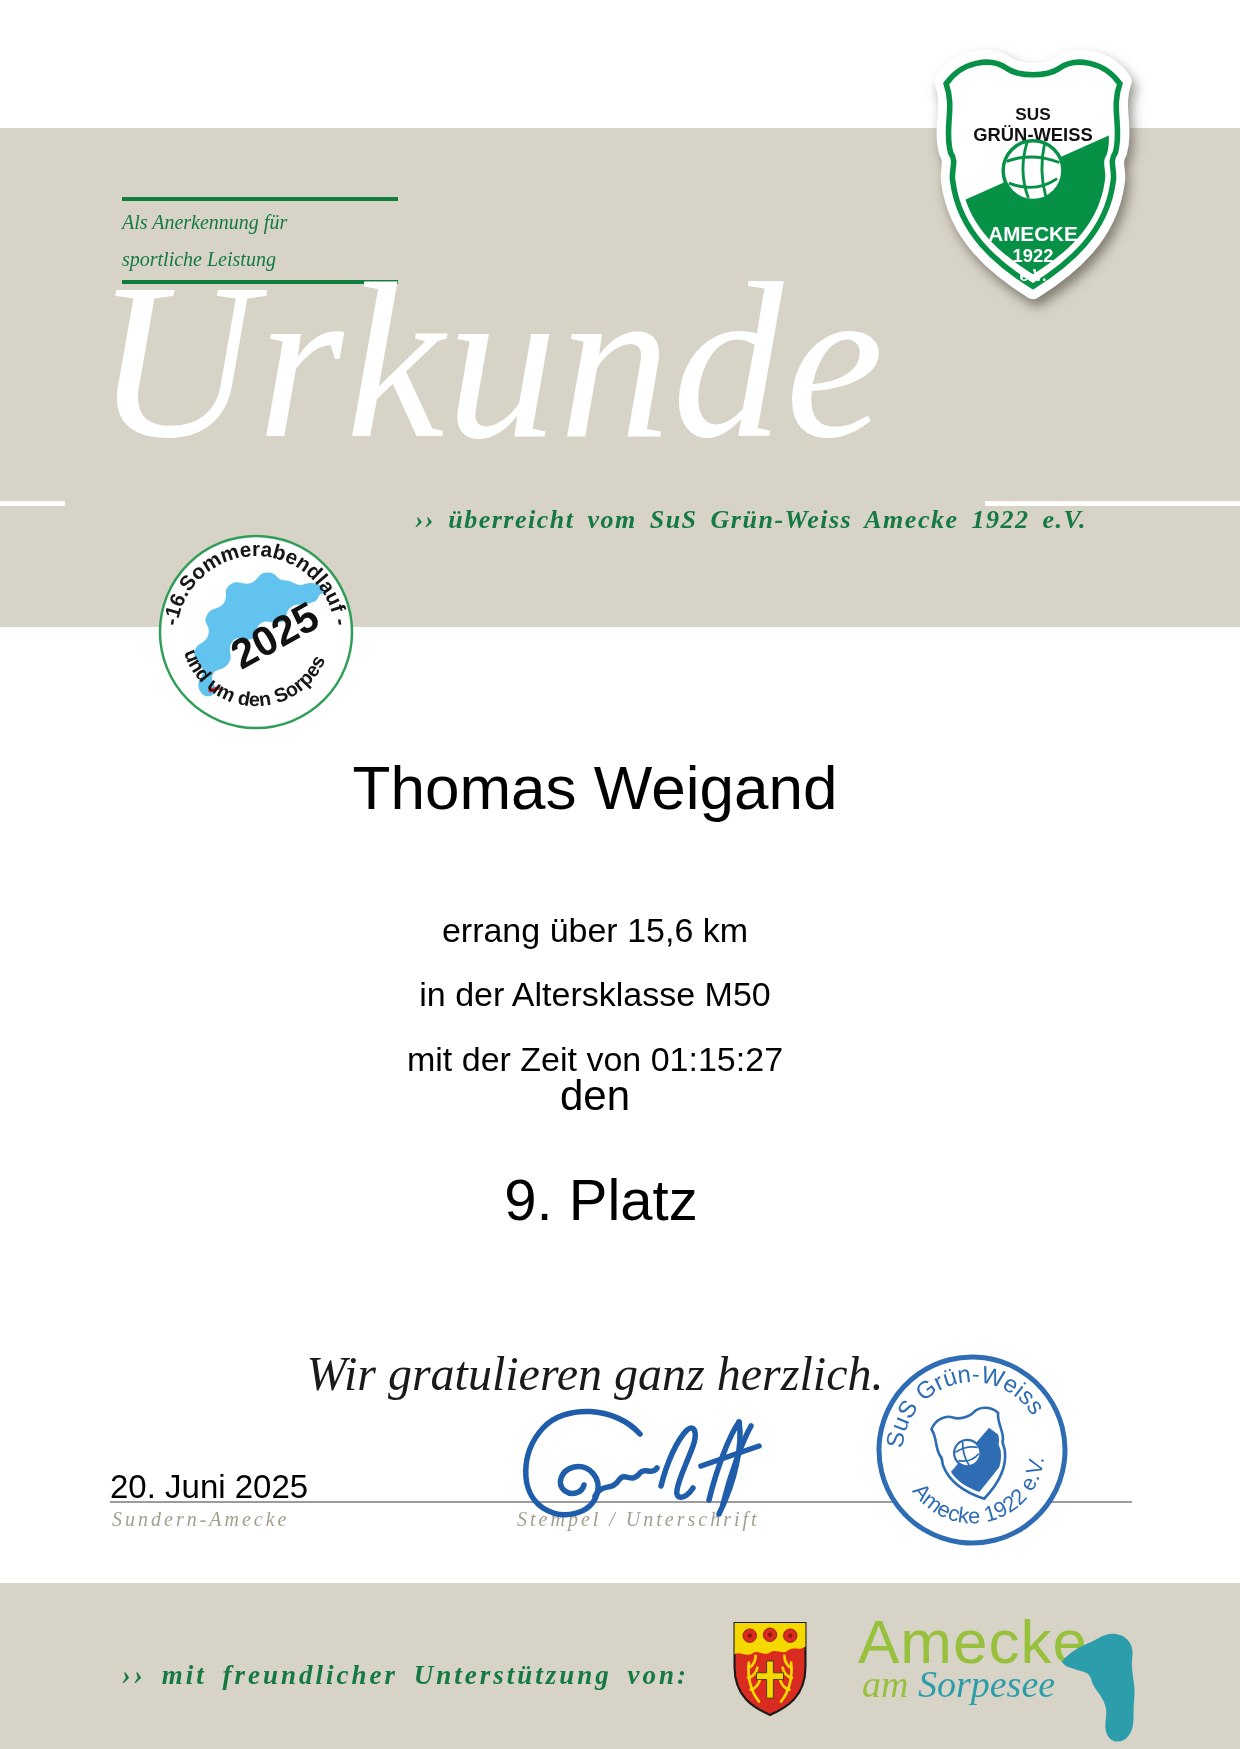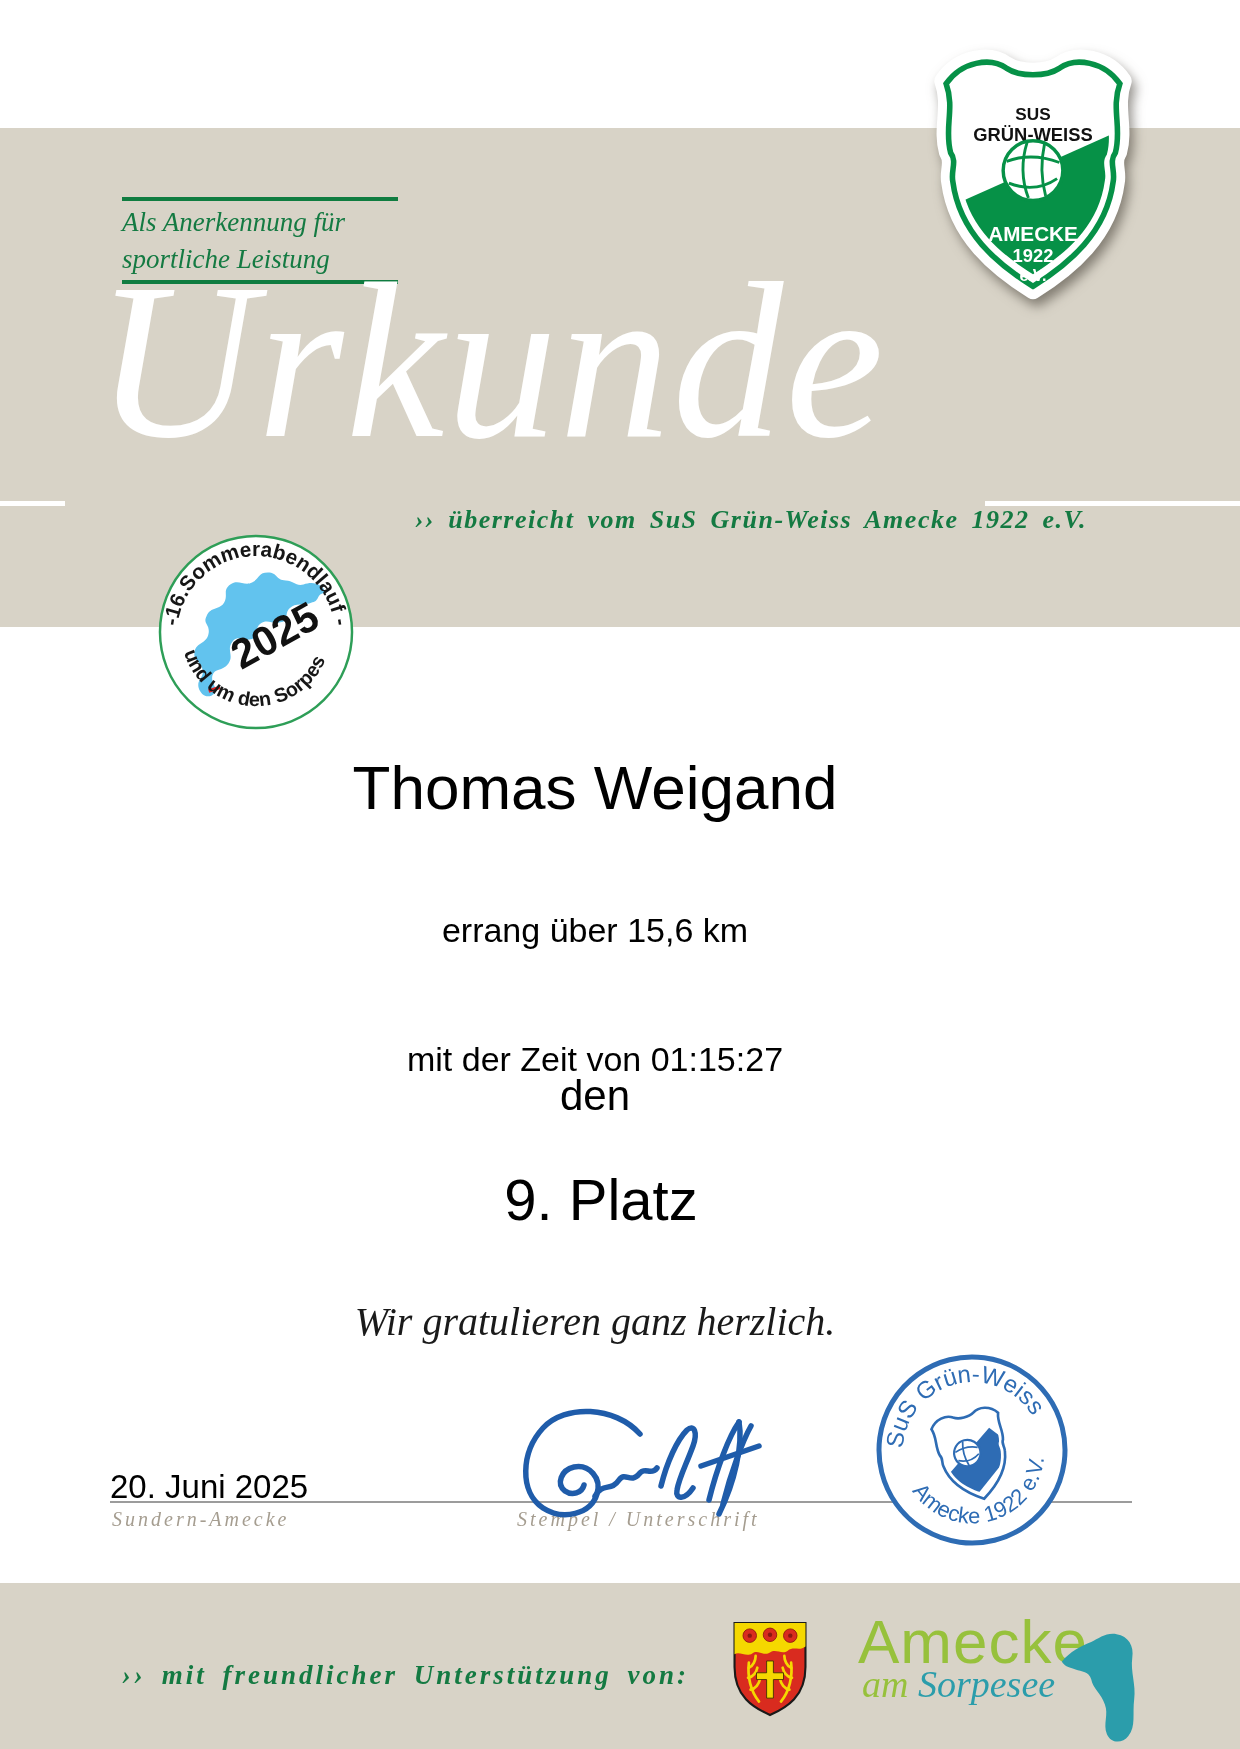--- a/index.html
+++ b/index.html
@@ -10,21 +10,21 @@
   .band{position:absolute;left:0;width:1240px;background:#d8d3c7;}
   #band-top{top:128px;height:499px;}
   #band-bottom{top:1583px;height:166px;}
 
   .green-rule{position:absolute;left:122px;width:276px;height:4px;background:#0f7c40;}
   #rec-rule-top{top:197px;}
   #rec-rule-bottom{top:280px;}
   #recognition{
     position:absolute;left:122px;top:204px;width:320px;
     font-family:"Liberation Serif",serif;font-style:italic;
-    font-size:27px;line-height:37px;color:#147a42;
+    font-size:20px;line-height:37px;color:#147a42;
   }
 
   #cert-title{
     position:absolute;left:95px;top:250px;width:1100px;
     font-family:"Liberation Serif",serif;font-style:italic;
     font-size:222px;line-height:1;color:#ffffff;letter-spacing:2px;white-space:nowrap;
   }
   .white-rule{position:absolute;height:5px;background:#ffffff;top:501px;}
   #white-rule-left{left:0;width:65px;}
   #white-rule-right{left:985px;width:255px;}
@@ -39,21 +39,21 @@
   #event-stamp{position:absolute;left:157px;top:533px;width:198px;height:198px;}
 
   .cline{position:absolute;left:0;width:1190px;text-align:center;color:#000;white-space:nowrap;}
   #line-name{top:752px;font-size:62px;}
   #line-club{top:846px;font-size:34px;}
   #line-achv{top:911px;font-size:34px;}
   #line-age {top:975px;font-size:34px;}
   #line-time{top:1040px;font-size:34px;}
   #line-den {top:1072px;font-size:42px;}
   #line-rank{top:1166px;font-size:58px;margin-left:6px;}
-  #line-congrats{top:1298px;font-size:40px;font-family:"Liberation Serif",serif;font-style:italic;color:#1a1a1a;}
+  #line-congrats{top:1346px;font-size:48px;font-family:"Liberation Serif",serif;font-style:italic;color:#1a1a1a;}
 
   #sign-date{position:absolute;left:110px;top:1468px;font-size:33px;color:#000;}
   #sign-line{position:absolute;left:110px;top:1501px;width:1022px;height:2px;background:#9c9c9c;}
   .under-label{
     position:absolute;top:1508px;font-family:"Liberation Serif",serif;font-style:italic;
     font-size:20px;letter-spacing:3px;color:#a59d90;white-space:nowrap;
   }
   #place-label{left:112px;}
   #stamp-label{left:517px;}
 
@@ -134,20 +134,21 @@
       <textPath href="#evtTop" startOffset="50%" text-anchor="middle">-16.Sommerabendlauf -</textPath>
     </text>
     <text font-size="20" font-weight="bold" fill="#161616">
       <textPath href="#evtBot" startOffset="50%" text-anchor="middle">- Rund um den Sorpesee -</textPath>
     </text>
     <text x="126" y="116" font-size="42" font-weight="bold" fill="#111" text-anchor="middle" transform="rotate(-29 126 116)">2025</text>
   </svg>
 
   <div id="line-name" class="cline">Thomas Weigand</div>
   <div id="line-achv" class="cline">errang über 15,6 km</div>
+  <div id="line-age" class="cline">in der Altersklasse M50</div>
   <div id="line-time" class="cline">mit der Zeit von 01:15:27</div>
   <div id="line-den" class="cline">den</div>
   <div id="line-rank" class="cline">9. Platz</div>
   <div id="line-congrats" class="cline">Wir gratulieren ganz herzlich.</div>
 
   <div id="sign-date">20. Juni 2025</div>
   <div id="sign-line"></div>
   <div id="place-label" class="under-label">Sundern-Amecke</div>
   <div id="stamp-label" class="under-label">Stempel / Unterschrift</div>
 

